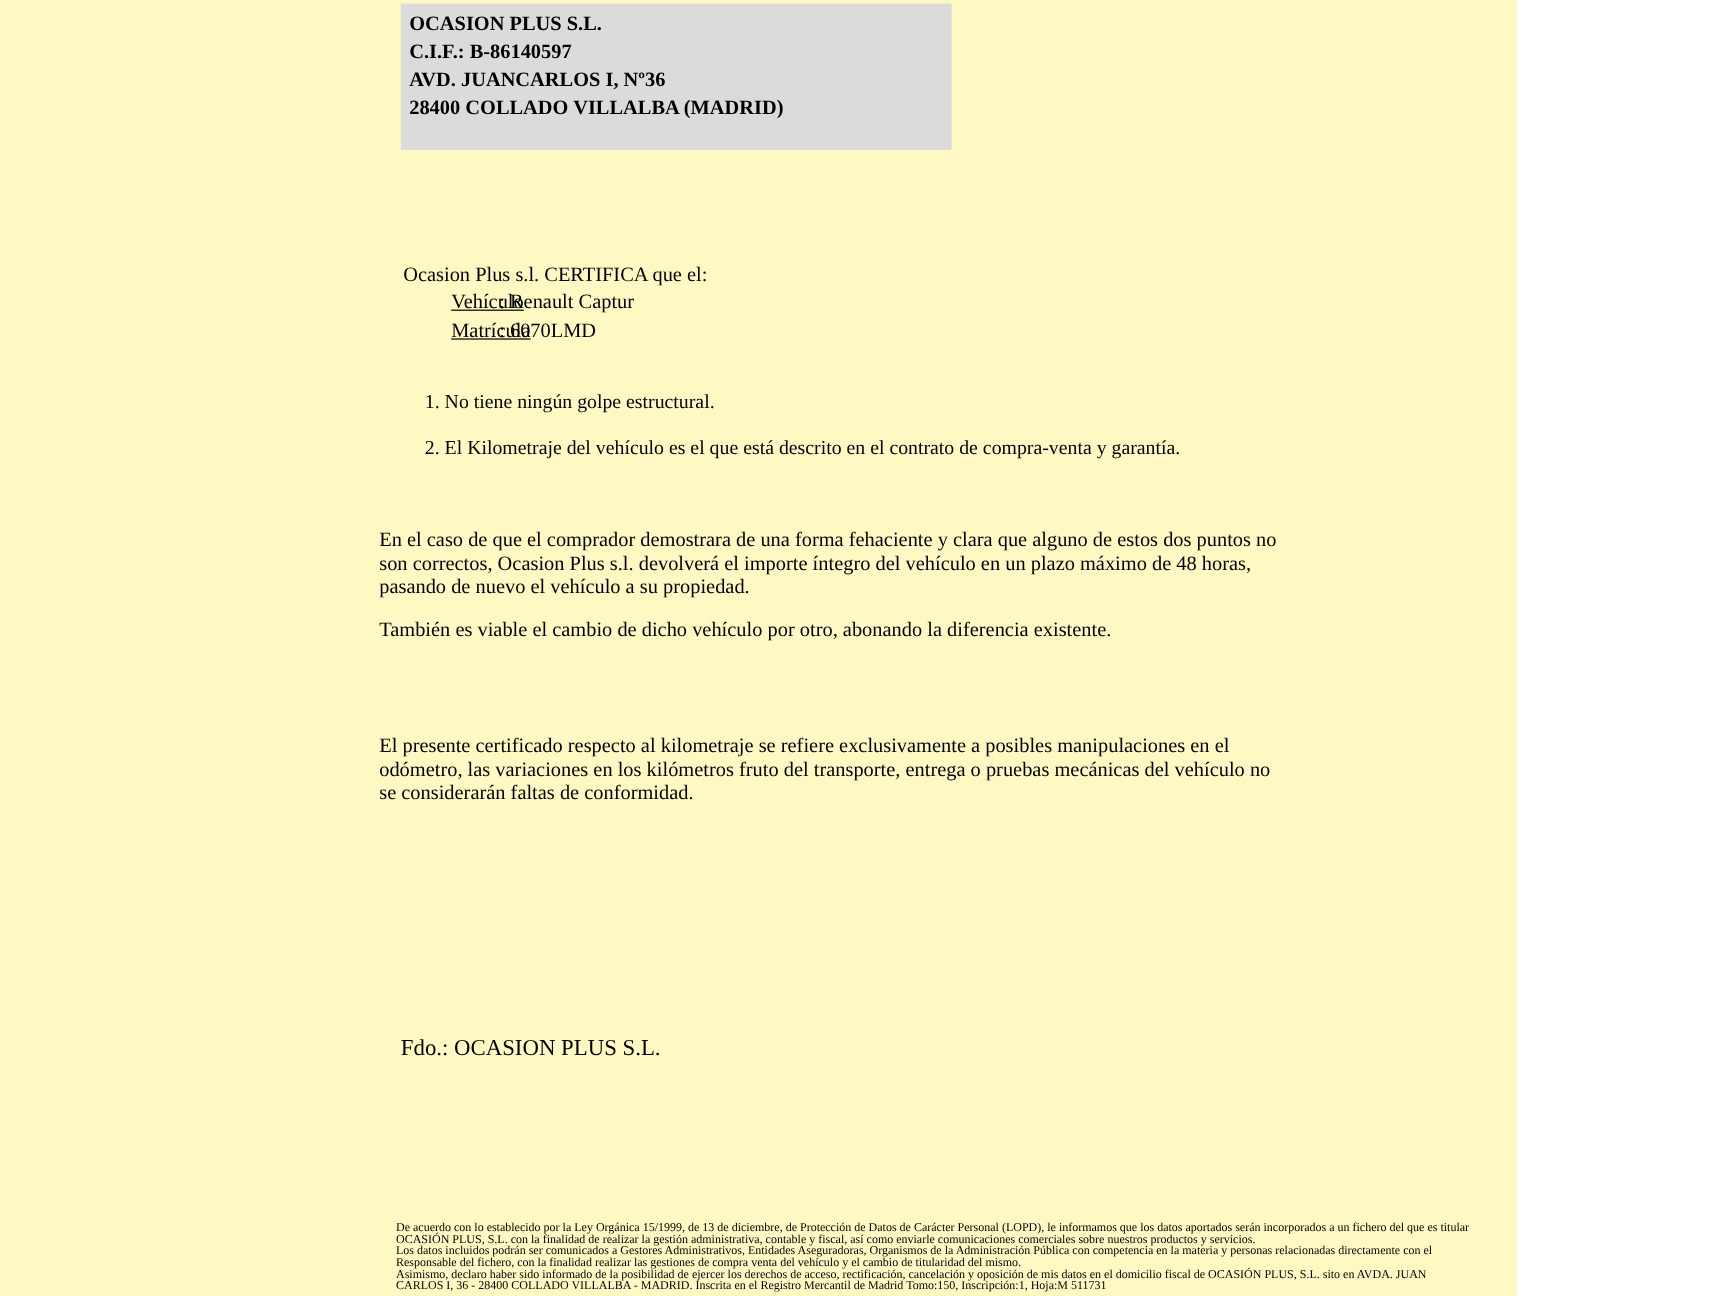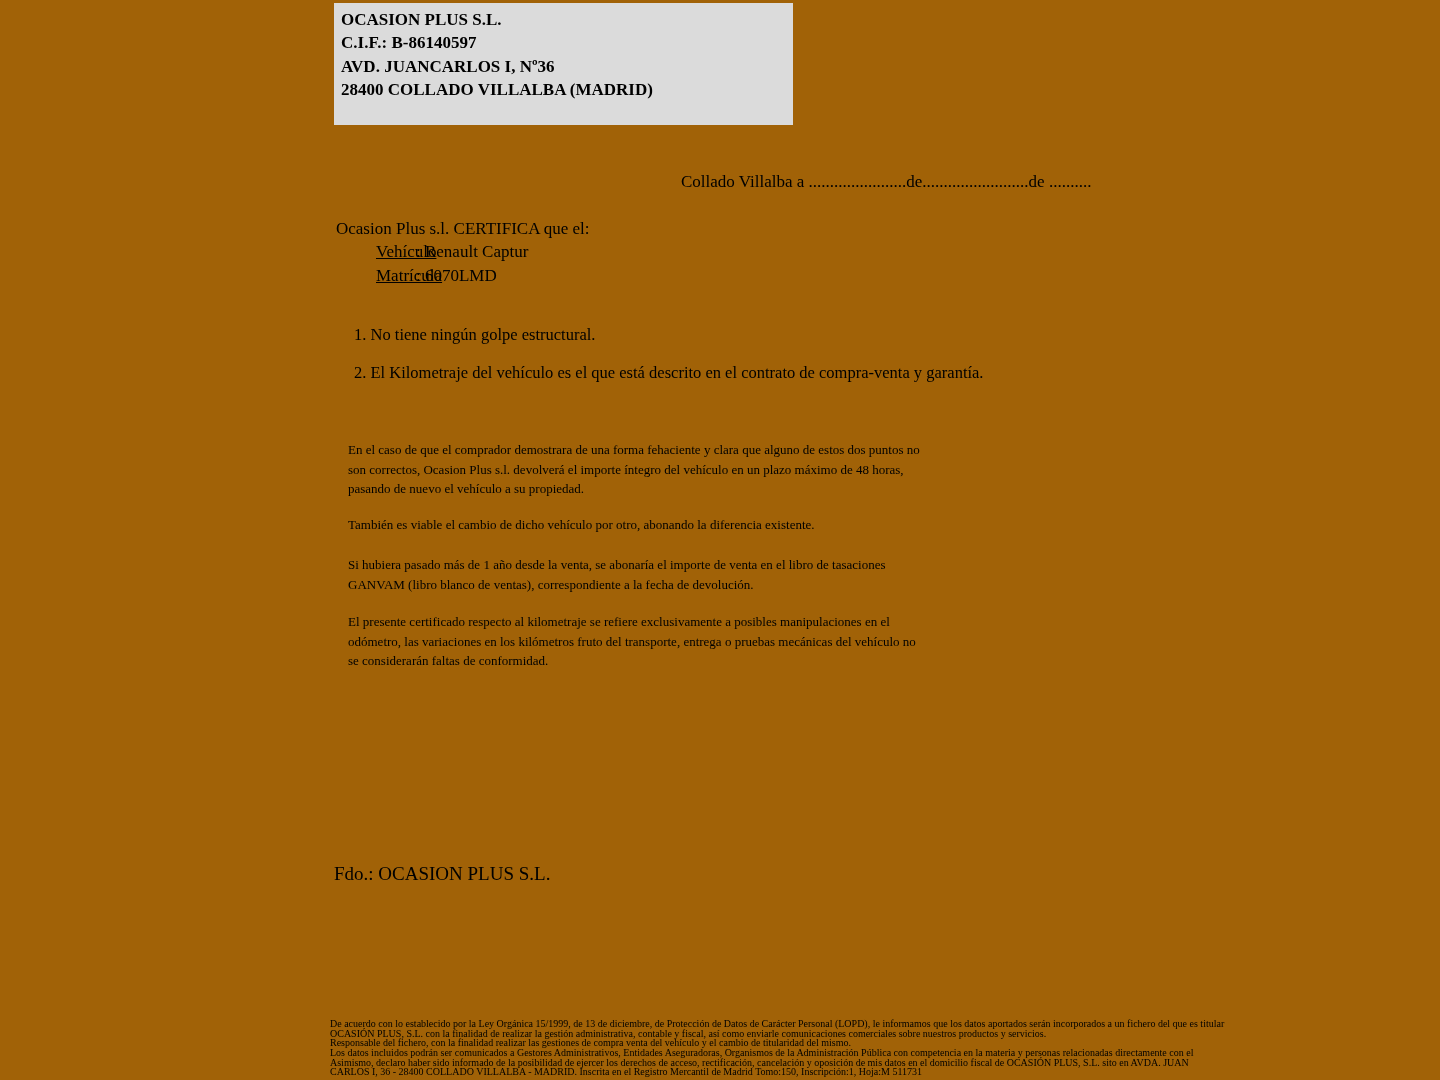--- a/index.html
+++ b/index.html
@@ -2,23 +2,23 @@
 <html><head>
 <meta charset="utf-8">
 <style>
   html, body {
     margin: 0;
     padding: 0;
     background: #ffffff;
   }
   .page {
     position: relative;
-    width: 1440px;
+    width: 1264px;
     height: 1080px;
-    background: #a16207;
+    background: #fef9c3;
     color: #000000;
     font-family: "Liberation Serif", "DejaVu Serif", serif;
     overflow: hidden;
   }
   .header-box {
     position: absolute;
     left: 334px;
     top: 3px;
     width: 459px;
     height: 122px;
@@ -56,23 +56,23 @@
     position: absolute;
     left: 334px;
     font-size: 16.5px;
     white-space: nowrap;
     margin-left: 20px;
   }
   .point-1 { top: 325px; }
   .point-2 { top: 363px; }
   .body-par {
     position: absolute;
-    left: 348px;
+    left: 316px;
     width: 790px;
-    font-size: 13px;
+    font-size: 17px;
     line-height: 19.6px;
     white-space: pre-line;
   }
   .par-0 { top: 440px; }
   .par-1 { top: 515px; }
   .par-2 { top: 555px; }
   .par-3 { top: 612px; }
   .signature {
     position: absolute;
     left: 334px;
@@ -95,51 +95,48 @@
 
 <div class="page">
 
   <div class="header-box">
     <div class="hline">OCASION PLUS S.L.</div>
     <div class="hline">C.I.F.: B-86140597</div>
     <div class="hline">AVD. JUANCARLOS I, Nº36</div>
     <div class="hline">28400 COLLADO VILLALBA (MADRID)</div>
   </div>
 
-  <div class="date-line">Collado Villalba a .......................de.........................de ..........</div>
 
   <div class="cert-block">
     <div>Ocasion Plus s.l. CERTIFICA que el:</div>
     <div class="field-row">
       <span class="field-label"><span>Vehículo</span></span>
       <span class="field-value">: Renault Captur</span>
     </div>
     <div class="field-row">
       <span class="field-label"><span>Matrícula</span></span>
       <span class="field-value">: 6070LMD</span>
     </div>
   </div>
 
   <div class="point point-1">1. No tiene ningún golpe estructural.</div>
   <div class="point point-2">2. El Kilometraje del vehículo es el que está descrito en el contrato de compra-venta y garantía.</div>
 
   <div class="body-par par-0">En el caso de que el comprador demostrara de una forma fehaciente y clara que alguno de estos dos puntos no
 son correctos, Ocasion Plus s.l. devolverá el importe íntegro del vehículo en un plazo máximo de 48 horas,
 pasando de nuevo el vehículo a su propiedad.</div>
   <div class="body-par par-1">También es viable el cambio de dicho vehículo por otro, abonando la diferencia existente.</div>
-  <div class="body-par par-2">Si hubiera pasado más de 1 año desde la venta, se abonaría el importe de venta en el libro de tasaciones
-GANVAM (libro blanco de ventas), correspondiente a la fecha de devolución.</div>
   <div class="body-par par-3">El presente certificado respecto al kilometraje se refiere exclusivamente a posibles manipulaciones en el
 odómetro, las variaciones en los kilómetros fruto del transporte, entrega o pruebas mecánicas del vehículo no
 se considerarán faltas de conformidad.</div>
 
   <div class="signature">Fdo.: OCASION PLUS S.L.</div>
 
   <div class="fine-print">
     <div class="fp-line">De acuerdo con lo establecido por la Ley Orgánica 15/1999, de 13 de diciembre, de Protección de Datos de Carácter Personal (LOPD), le informamos que los datos aportados serán incorporados a un fichero del que es titular</div>
     <div class="fp-line">OCASIÓN PLUS, S.L. con la finalidad de realizar la gestión administrativa, contable y fiscal, así como enviarle comunicaciones comerciales sobre nuestros productos y servicios.</div>
+    <div class="fp-line">Los datos incluidos podrán ser comunicados a Gestores Administrativos, Entidades Aseguradoras, Organismos de la Administración Pública con competencia en la materia y personas relacionadas directamente con el</div>
     <div class="fp-line">Responsable del fichero, con la finalidad realizar las gestiones de compra venta del vehículo y el cambio de titularidad del mismo.</div>
-    <div class="fp-line">Los datos incluidos podrán ser comunicados a Gestores Administrativos, Entidades Aseguradoras, Organismos de la Administración Pública con competencia en la materia y personas relacionadas directamente con el</div>
     <div class="fp-line">Asimismo, declaro haber sido informado de la posibilidad de ejercer los derechos de acceso, rectificación, cancelación y oposición de mis datos en el domicilio fiscal de OCASIÓN PLUS, S.L. sito en AVDA. JUAN</div>
     <div class="fp-line">CARLOS I, 36 - 28400 COLLADO VILLALBA - MADRID. Inscrita en el Registro Mercantil de Madrid Tomo:150, Inscripción:1, Hoja:M 511731</div>
   </div>
 
 </div>
 
 </body></html>

